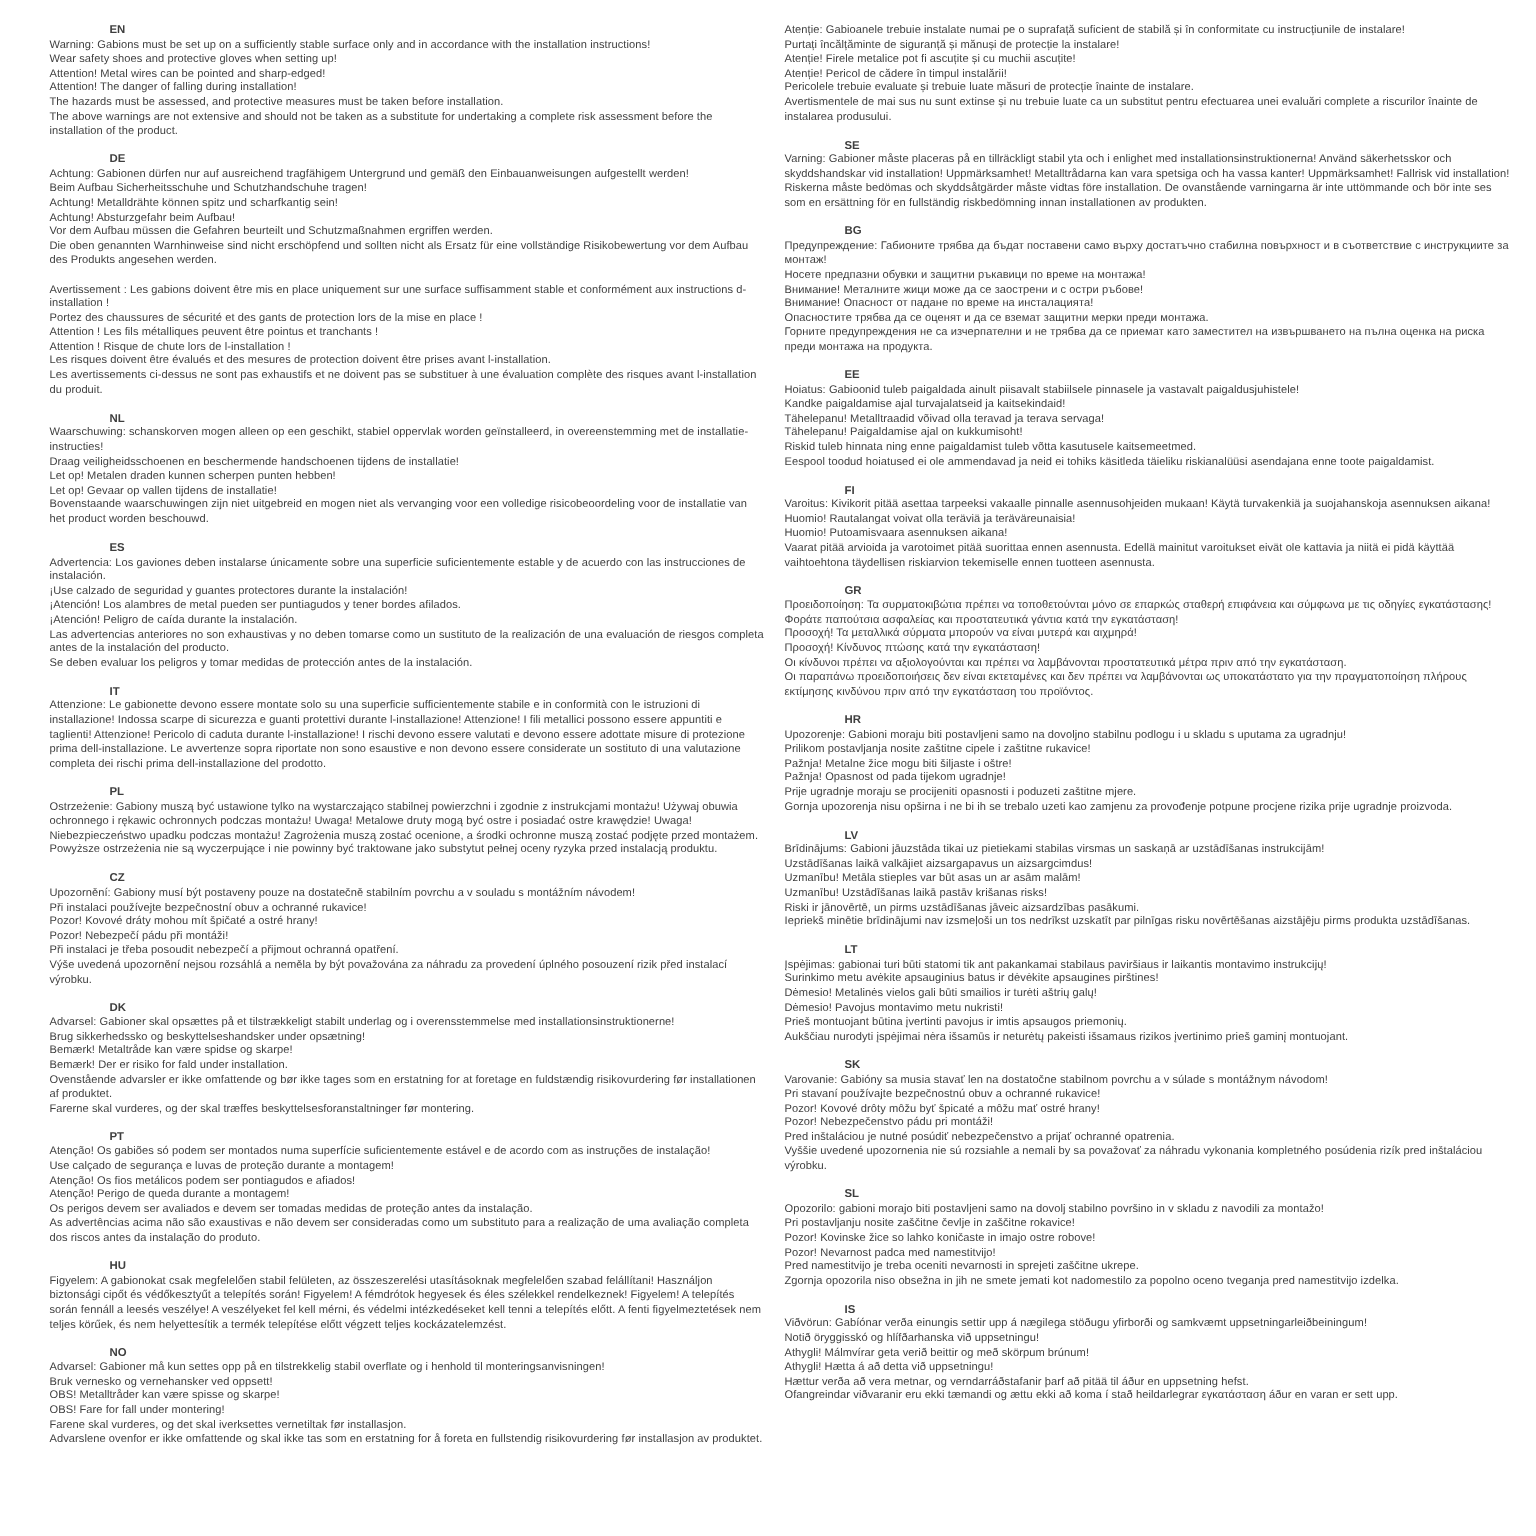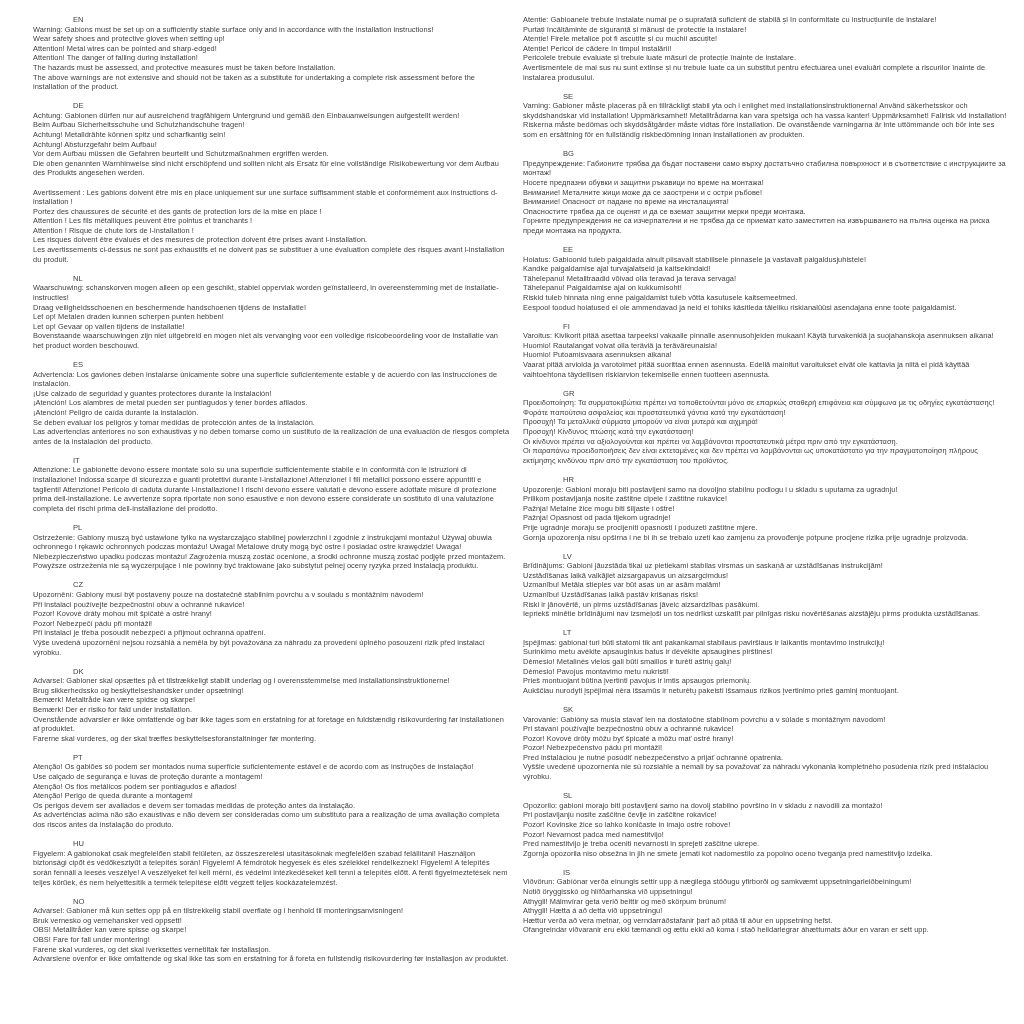--- a/index.html
+++ b/index.html
@@ -21,21 +21,21 @@
     color: #3e3e3e;
   }
   .col {
     width: 477px;
     flex: 0 0 auto;
   }
   .col.right { width: 487px; }
   .section { margin-bottom: 9.5px; }
   .lang-code {
     font-size: 7.6px;
-    font-weight: normal;
+    font-weight: bold;
     line-height: 9.6px;
     padding-left: 40px;
   }
   .line {
     font-size: 7.4px;
     line-height: 9.6px;
     letter-spacing: 0.05px;
   }
 </style>
 </head>
@@ -76,22 +76,22 @@
         <div class="line">Let op! Metalen draden kunnen scherpen punten hebben!</div>
         <div class="line">Let op! Gevaar op vallen tijdens de installatie!</div>
         <div class="line">Bovenstaande waarschuwingen zijn niet uitgebreid en mogen niet als vervanging voor een volledige risicobeoordeling voor de installatie van het product worden beschouwd.</div>
       </div>
       <div class="section">
         <div class="lang-code">ES</div>
         <div class="line">Advertencia: Los gaviones deben instalarse únicamente sobre una superficie suficientemente estable y de acuerdo con las instrucciones de instalación.</div>
         <div class="line">¡Use calzado de seguridad y guantes protectores durante la instalación!</div>
         <div class="line">¡Atención! Los alambres de metal pueden ser puntiagudos y tener bordes afilados.</div>
         <div class="line">¡Atención! Peligro de caída durante la instalación.</div>
+        <div class="line">Las advertencias anteriores no son exhaustivas y no deben tomarse como un sustituto de la realización de una evaluación de riesgos completa antes de la instalación del producto.</div>
         <div class="line">Se deben evaluar los peligros y tomar medidas de protección antes de la instalación.</div>
-        <div class="line">Las advertencias anteriores no son exhaustivas y no deben tomarse como un sustituto de la realización de una evaluación de riesgos completa antes de la instalación del producto.</div>
       </div>
       <div class="section">
         <div class="lang-code">IT</div>
         <div class="line">Attenzione: Le gabionette devono essere montate solo su una superficie sufficientemente stabile e in conformità con le istruzioni di installazione! Indossa scarpe di sicurezza e guanti protettivi durante l-installazione! Attenzione! I fili metallici possono essere appuntiti e taglienti! Attenzione! Pericolo di caduta durante l-installazione! I rischi devono essere valutati e devono essere adottate misure di protezione prima dell-installazione. Le avvertenze sopra riportate non sono esaustive e non devono essere considerate un sostituto di una valutazione completa dei rischi prima dell-installazione del prodotto.</div>
       </div>
       <div class="section">
         <div class="lang-code">PL</div>
         <div class="line">Ostrzeżenie: Gabiony muszą być ustawione tylko na wystarczająco stabilnej powierzchni i zgodnie z instrukcjami montażu! Używaj obuwia ochronnego i rękawic ochronnych podczas montażu! Uwaga! Metalowe druty mogą być ostre i posiadać ostre krawędzie! Uwaga! Niebezpieczeństwo upadku podczas montażu! Zagrożenia muszą zostać ocenione, a środki ochronne muszą zostać podjęte przed montażem. Powyższe ostrzeżenia nie są wyczerpujące i nie powinny być traktowane jako substytut pełnej oceny ryzyka przed instalacją produktu.</div>
       </div>
       <div class="section">
@@ -227,16 +227,16 @@
         <div class="line">Pred namestitvijo je treba oceniti nevarnosti in sprejeti zaščitne ukrepe.</div>
         <div class="line">Zgornja opozorila niso obsežna in jih ne smete jemati kot nadomestilo za popolno oceno tveganja pred namestitvijo izdelka.</div>
       </div>
       <div class="section">
         <div class="lang-code">IS</div>
         <div class="line">Viðvörun: Gabíónar verða einungis settir upp á nægilega stöðugu yfirborði og samkvæmt uppsetningarleiðbeiningum!</div>
         <div class="line">Notið öryggisskó og hlífðarhanska við uppsetningu!</div>
         <div class="line">Athygli! Málmvírar geta verið beittir og með skörpum brúnum!</div>
         <div class="line">Athygli! Hætta á að detta við uppsetningu!</div>
         <div class="line">Hættur verða að vera metnar, og verndarráðstafanir þarf að pitää til áður en uppsetning hefst.</div>
-        <div class="line">Ofangreindar viðvaranir eru ekki tæmandi og ættu ekki að koma í stað heildarlegrar áhættumats áður en varan er sett upp.</div>
+        <div class="line">Ofangreindar viðvaranir eru ekki tæmandi og ættu ekki að koma í stað heildarlegrar εγκατάσταση áður en varan er sett upp.</div>
       </div>
     </div>
 </div>
 
 </body></html>

